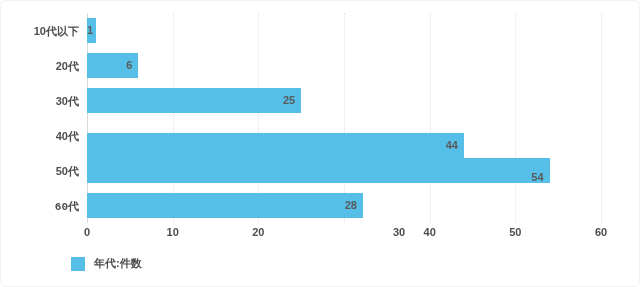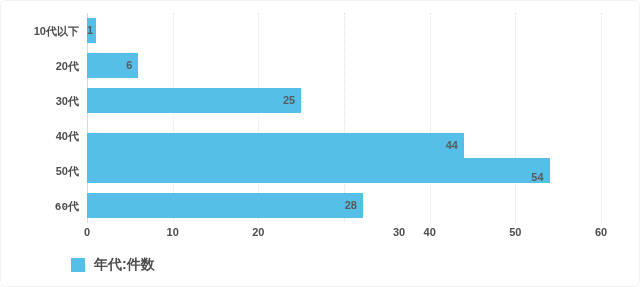--- a/index.html
+++ b/index.html
@@ -119,21 +119,21 @@
     align-items: center;
     gap: 9px;
   }
   #legend-swatch {
     width: 14px;
     height: 14px;
     background: #55bfe8;
     display: block;
   }
   #legend-label {
-    font-size: 14px;
+    font-size: 11px;
     font-weight: bold;
     color: #4d4d4d;
     white-space: nowrap;
   }
 </style>
 </head>
 <body>
 
 <div id="chart-card">
 

